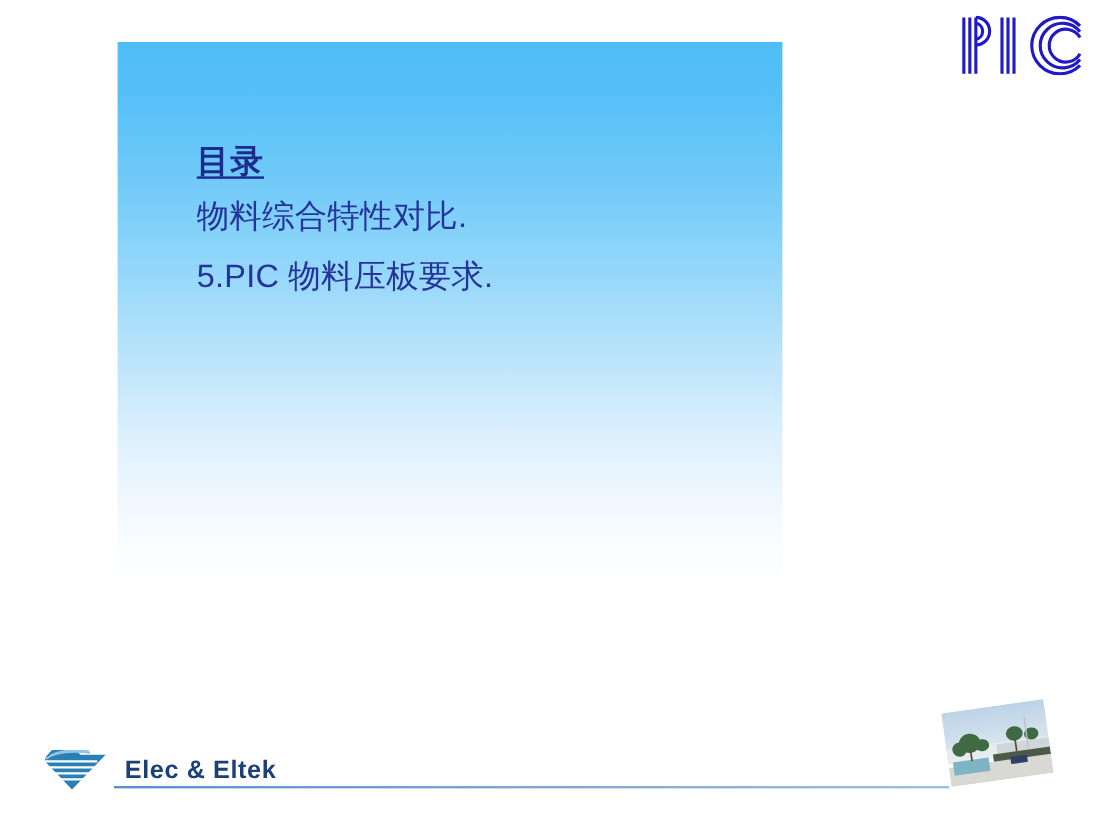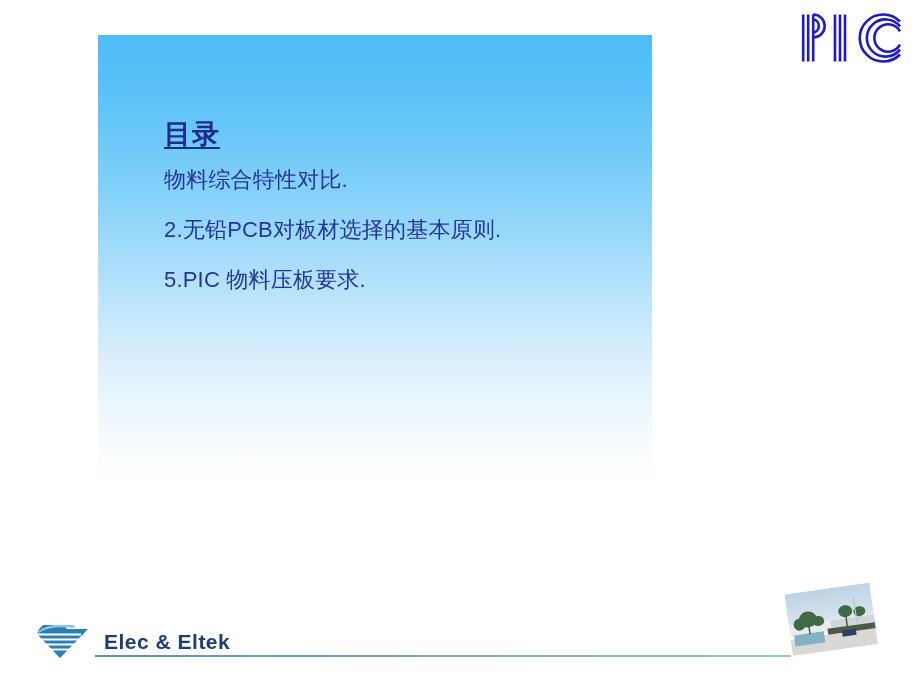--- a/index.html
+++ b/index.html
@@ -57,21 +57,21 @@
     text-decoration: underline;
     text-underline-offset: 4px;
     letter-spacing: 1px;
     line-height: 34px;
     margin: 0 0 16px 0;
     display: inline-block;
     white-space: nowrap;
   }
 
   .toc-item {
-    font-size: 22px;
+    font-size: 27px;
     color: #25349b;
     line-height: 26px;
     margin: 0 0 24px 0;
     white-space: nowrap;
     letter-spacing: 0.2px;
   }
   .toc-item:last-child { margin-bottom: 0; }
 
   
   #footer-logo {
@@ -147,21 +147,20 @@
   </svg>
 </div>
 
 <div id="content-panel">
 
   <div id="toc-list">
 
     <div class="toc-title">目录</div>
 
     <p class="toc-item">物料综合特性对比.</p>
-    <p class="toc-item">2.无铅PCB对板材选择的基本原则.</p>
     <p class="toc-item">5.PIC  物料压板要求.</p>
 
   </div>
 </div>
 
 <div id="footer-logo">
   <span id="footer-mark">
     <svg width="58" height="34" viewBox="0 0 58 34" xmlns="http://www.w3.org/2000/svg">
 
       <path d="M3 9 A 17 17 0 0 1 33 4 L54 4 L26 33 Z" fill="#2a7fb5"></path>

